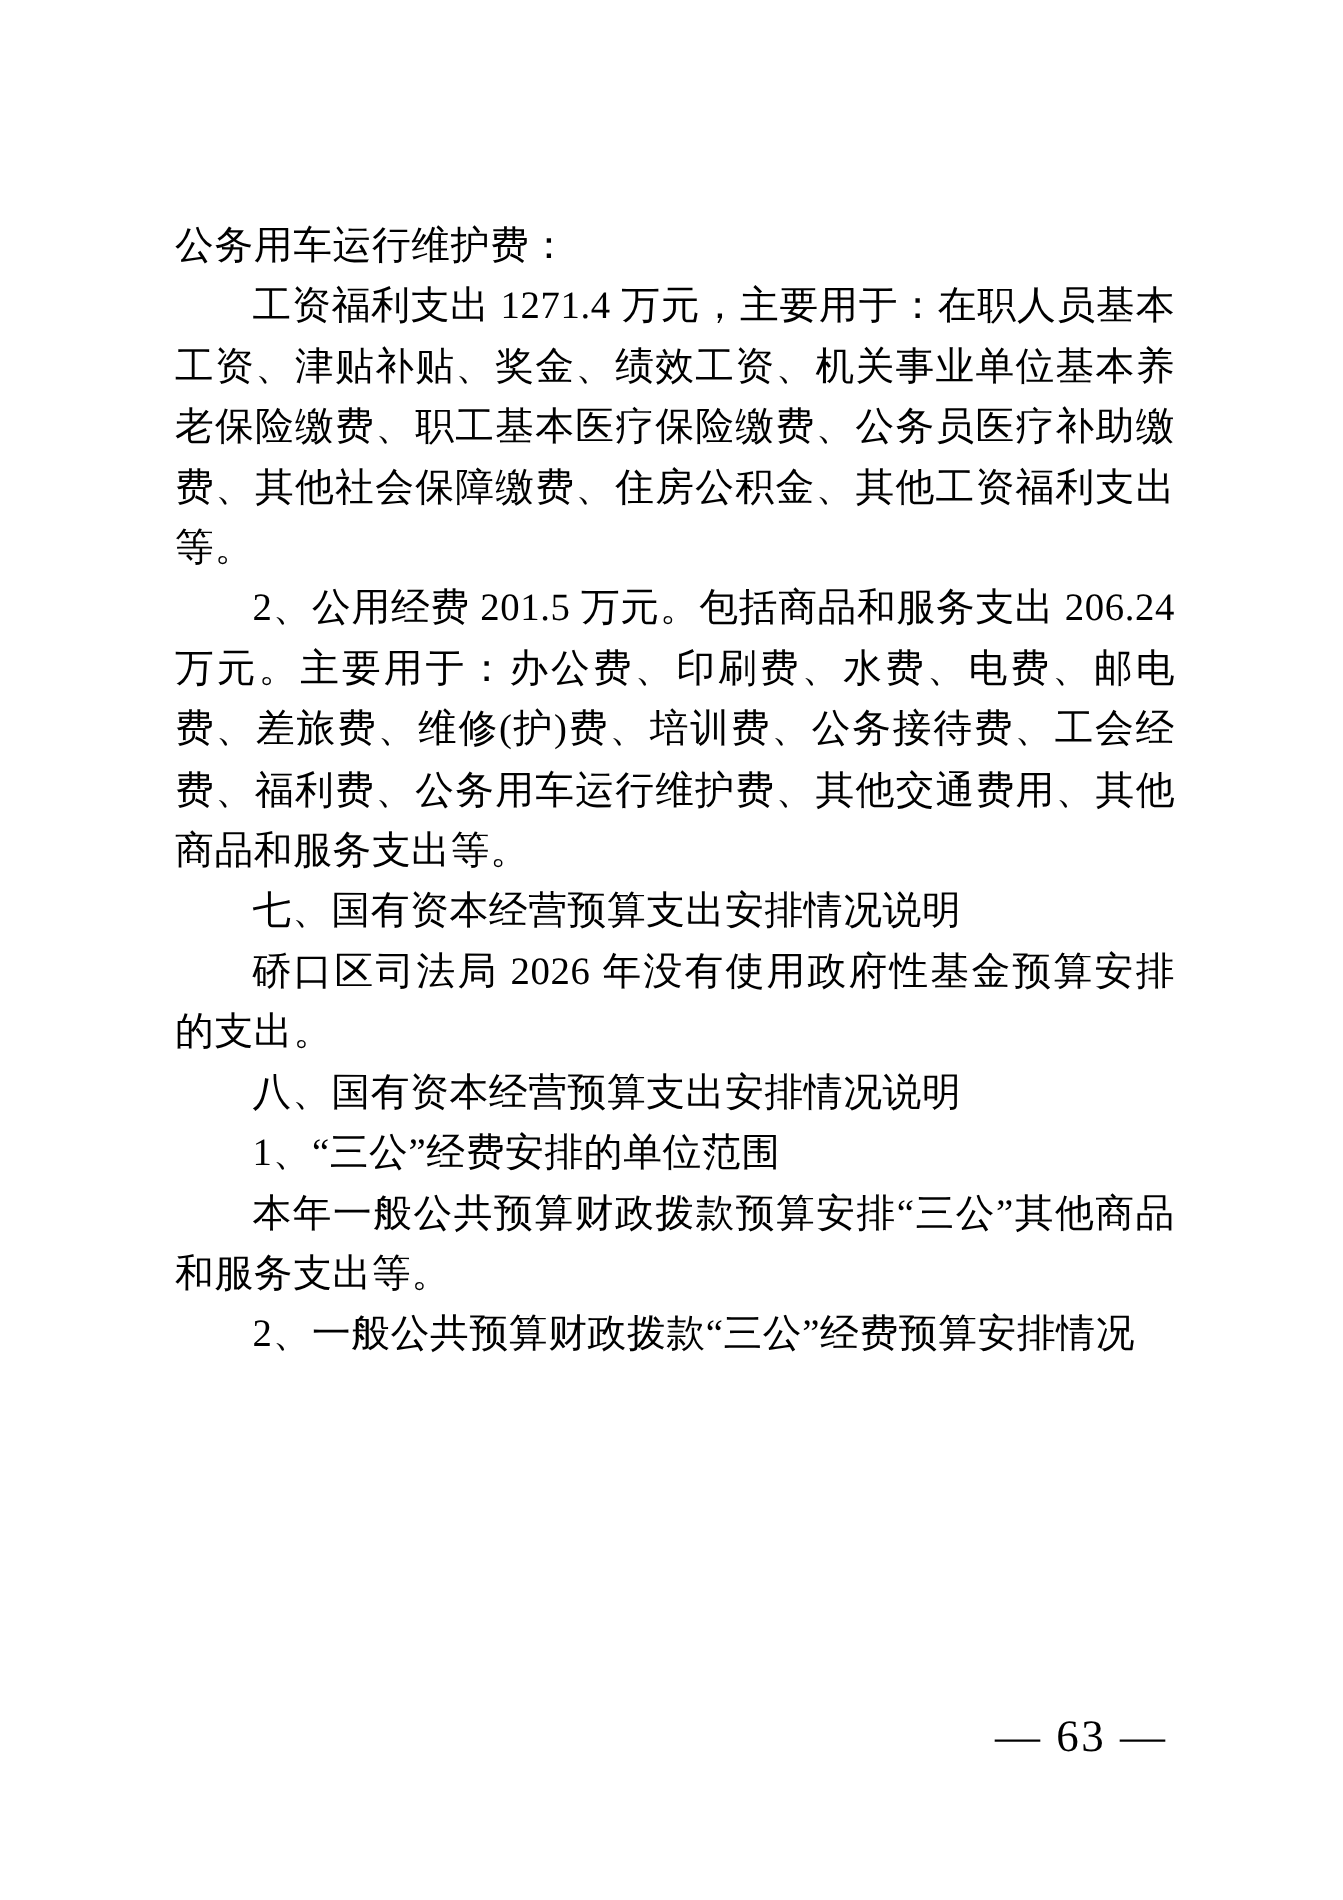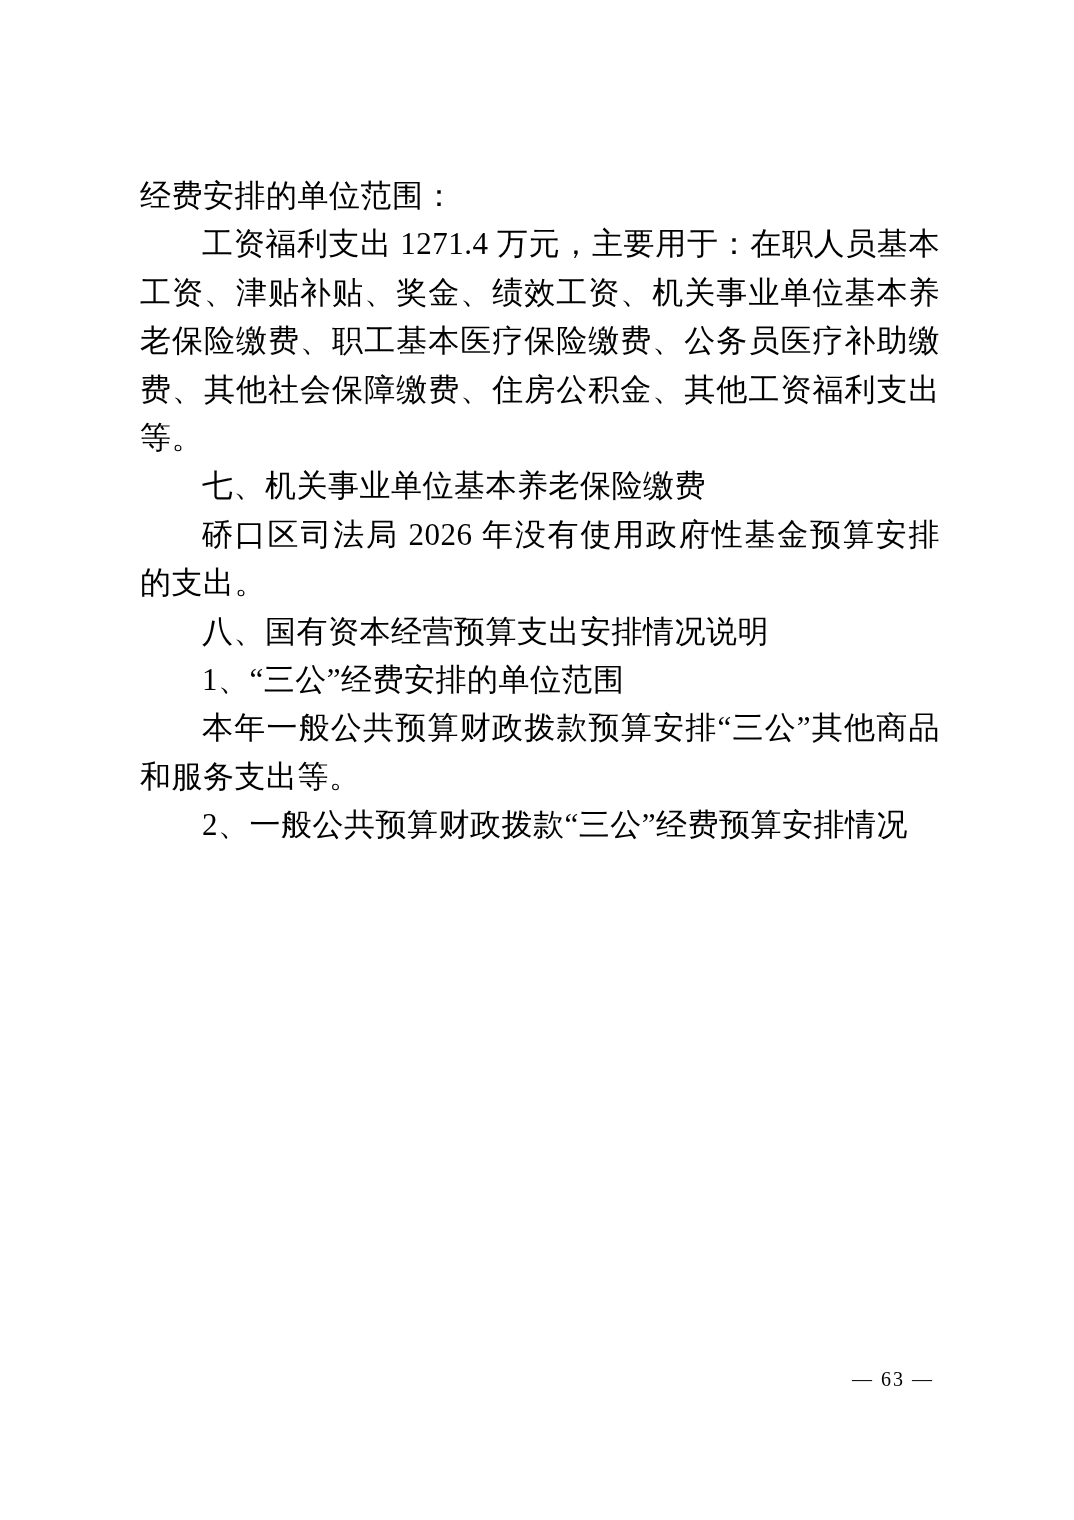--- a/index.html
+++ b/index.html
@@ -32,34 +32,35 @@
     padding: 0;
     text-indent: 2em;
   }
   .content p.noindent {
     text-indent: 0;
   }
   .footer {
     position: absolute;
     top: 1368px;
     right: 140px;
-    font-size: 20px;
+    font-size: 36px;
     color: #000000;
     letter-spacing: 2px;
     white-space: nowrap;
   }
 </style>
 </head>
 <body>
 
 <div class="page">
   <div class="content">
-    <p class="noindent">经费安排的单位范围：</p>
+    <p class="noindent">公务用车运行维护费：</p>
     <p>工资福利支出 1271.4 万元，主要用于：在职人员基本工资、津贴补贴、奖金、绩效工资、机关事业单位基本养老保险缴费、职工基本医疗保险缴费、公务员医疗补助缴费、其他社会保障缴费、住房公积金、其他工资福利支出等。</p>
-    <p>七、机关事业单位基本养老保险缴费</p>
+    <p>2、公用经费 201.5 万元。包括商品和服务支出 206.24 万元。主要用于：办公费、印刷费、水费、电费、邮电费、差旅费、维修(护)费、培训费、公务接待费、工会经费、福利费、公务用车运行维护费、其他交通费用、其他商品和服务支出等。</p>
+    <p>七、国有资本经营预算支出安排情况说明</p>
     <p>硚口区司法局 2026 年没有使用政府性基金预算安排的支出。</p>
     <p>八、国有资本经营预算支出安排情况说明</p>
     <p>1、“三公”经费安排的单位范围</p>
     <p>本年一般公共预算财政拨款预算安排“三公”其他商品和服务支出等。</p>
     <p>2、一般公共预算财政拨款“三公”经费预算安排情况</p>
   </div>
   <div class="footer">
     <span>— 63 —</span>
   </div>
 </div>

